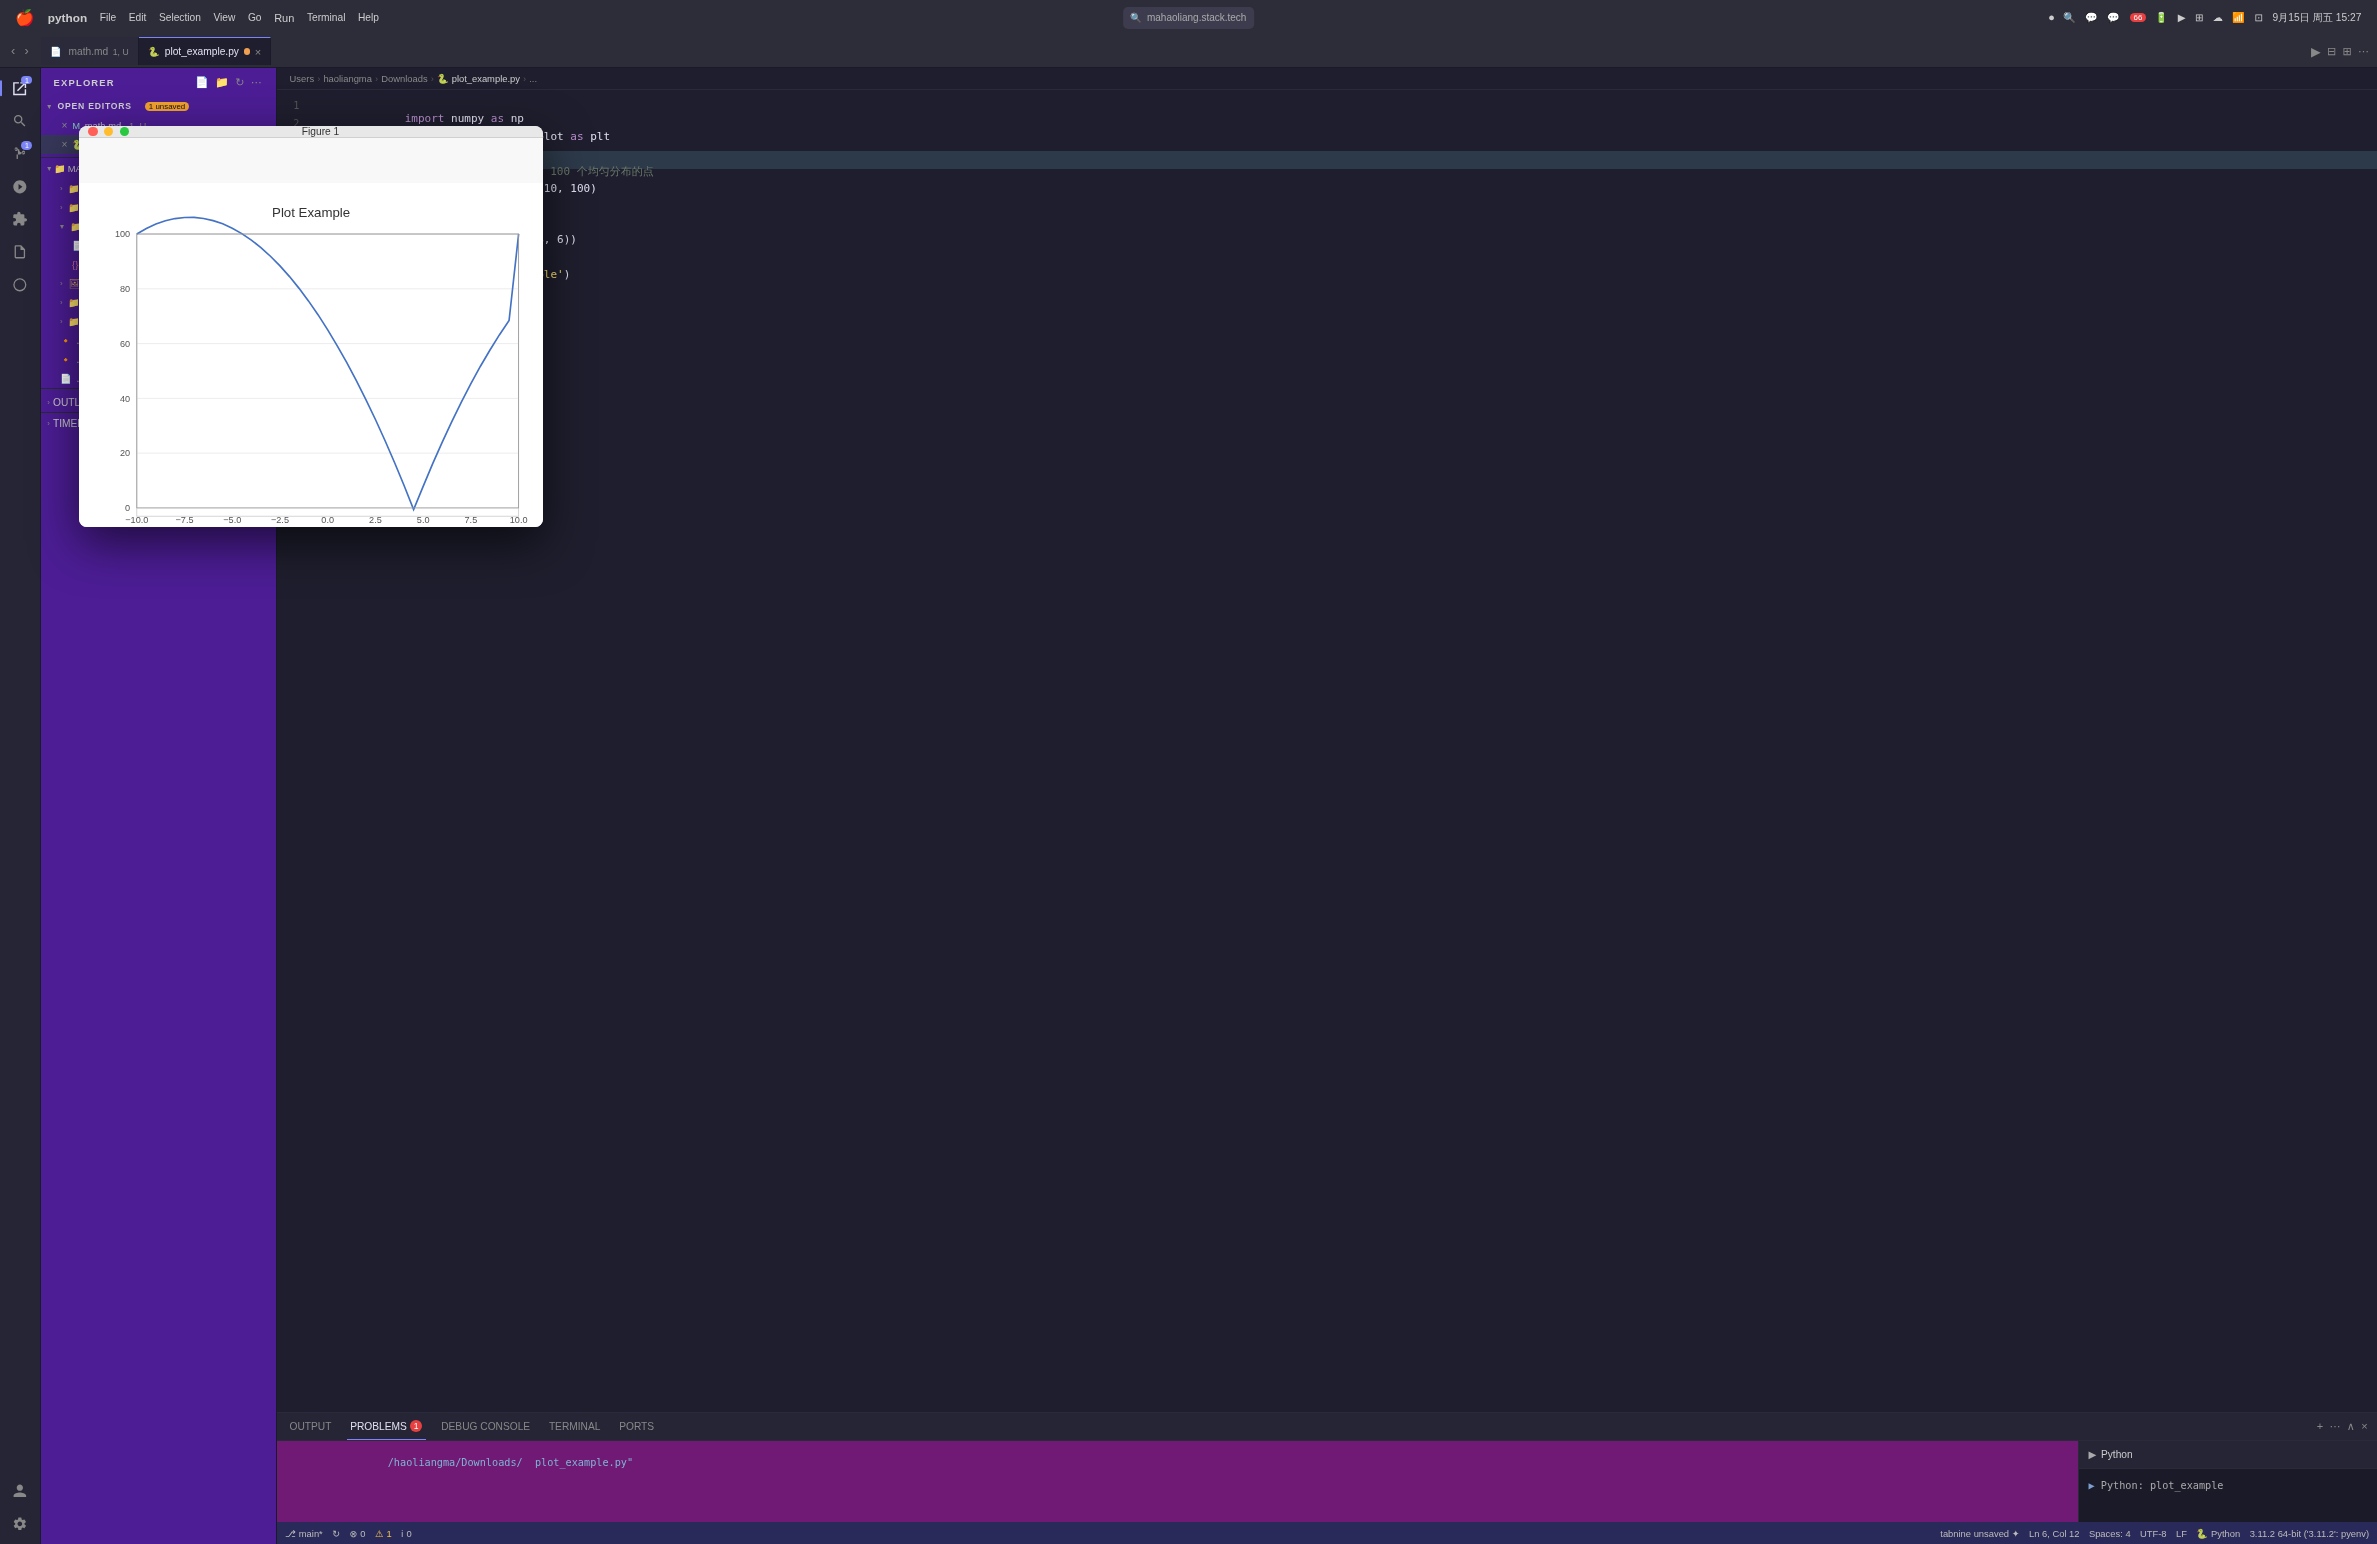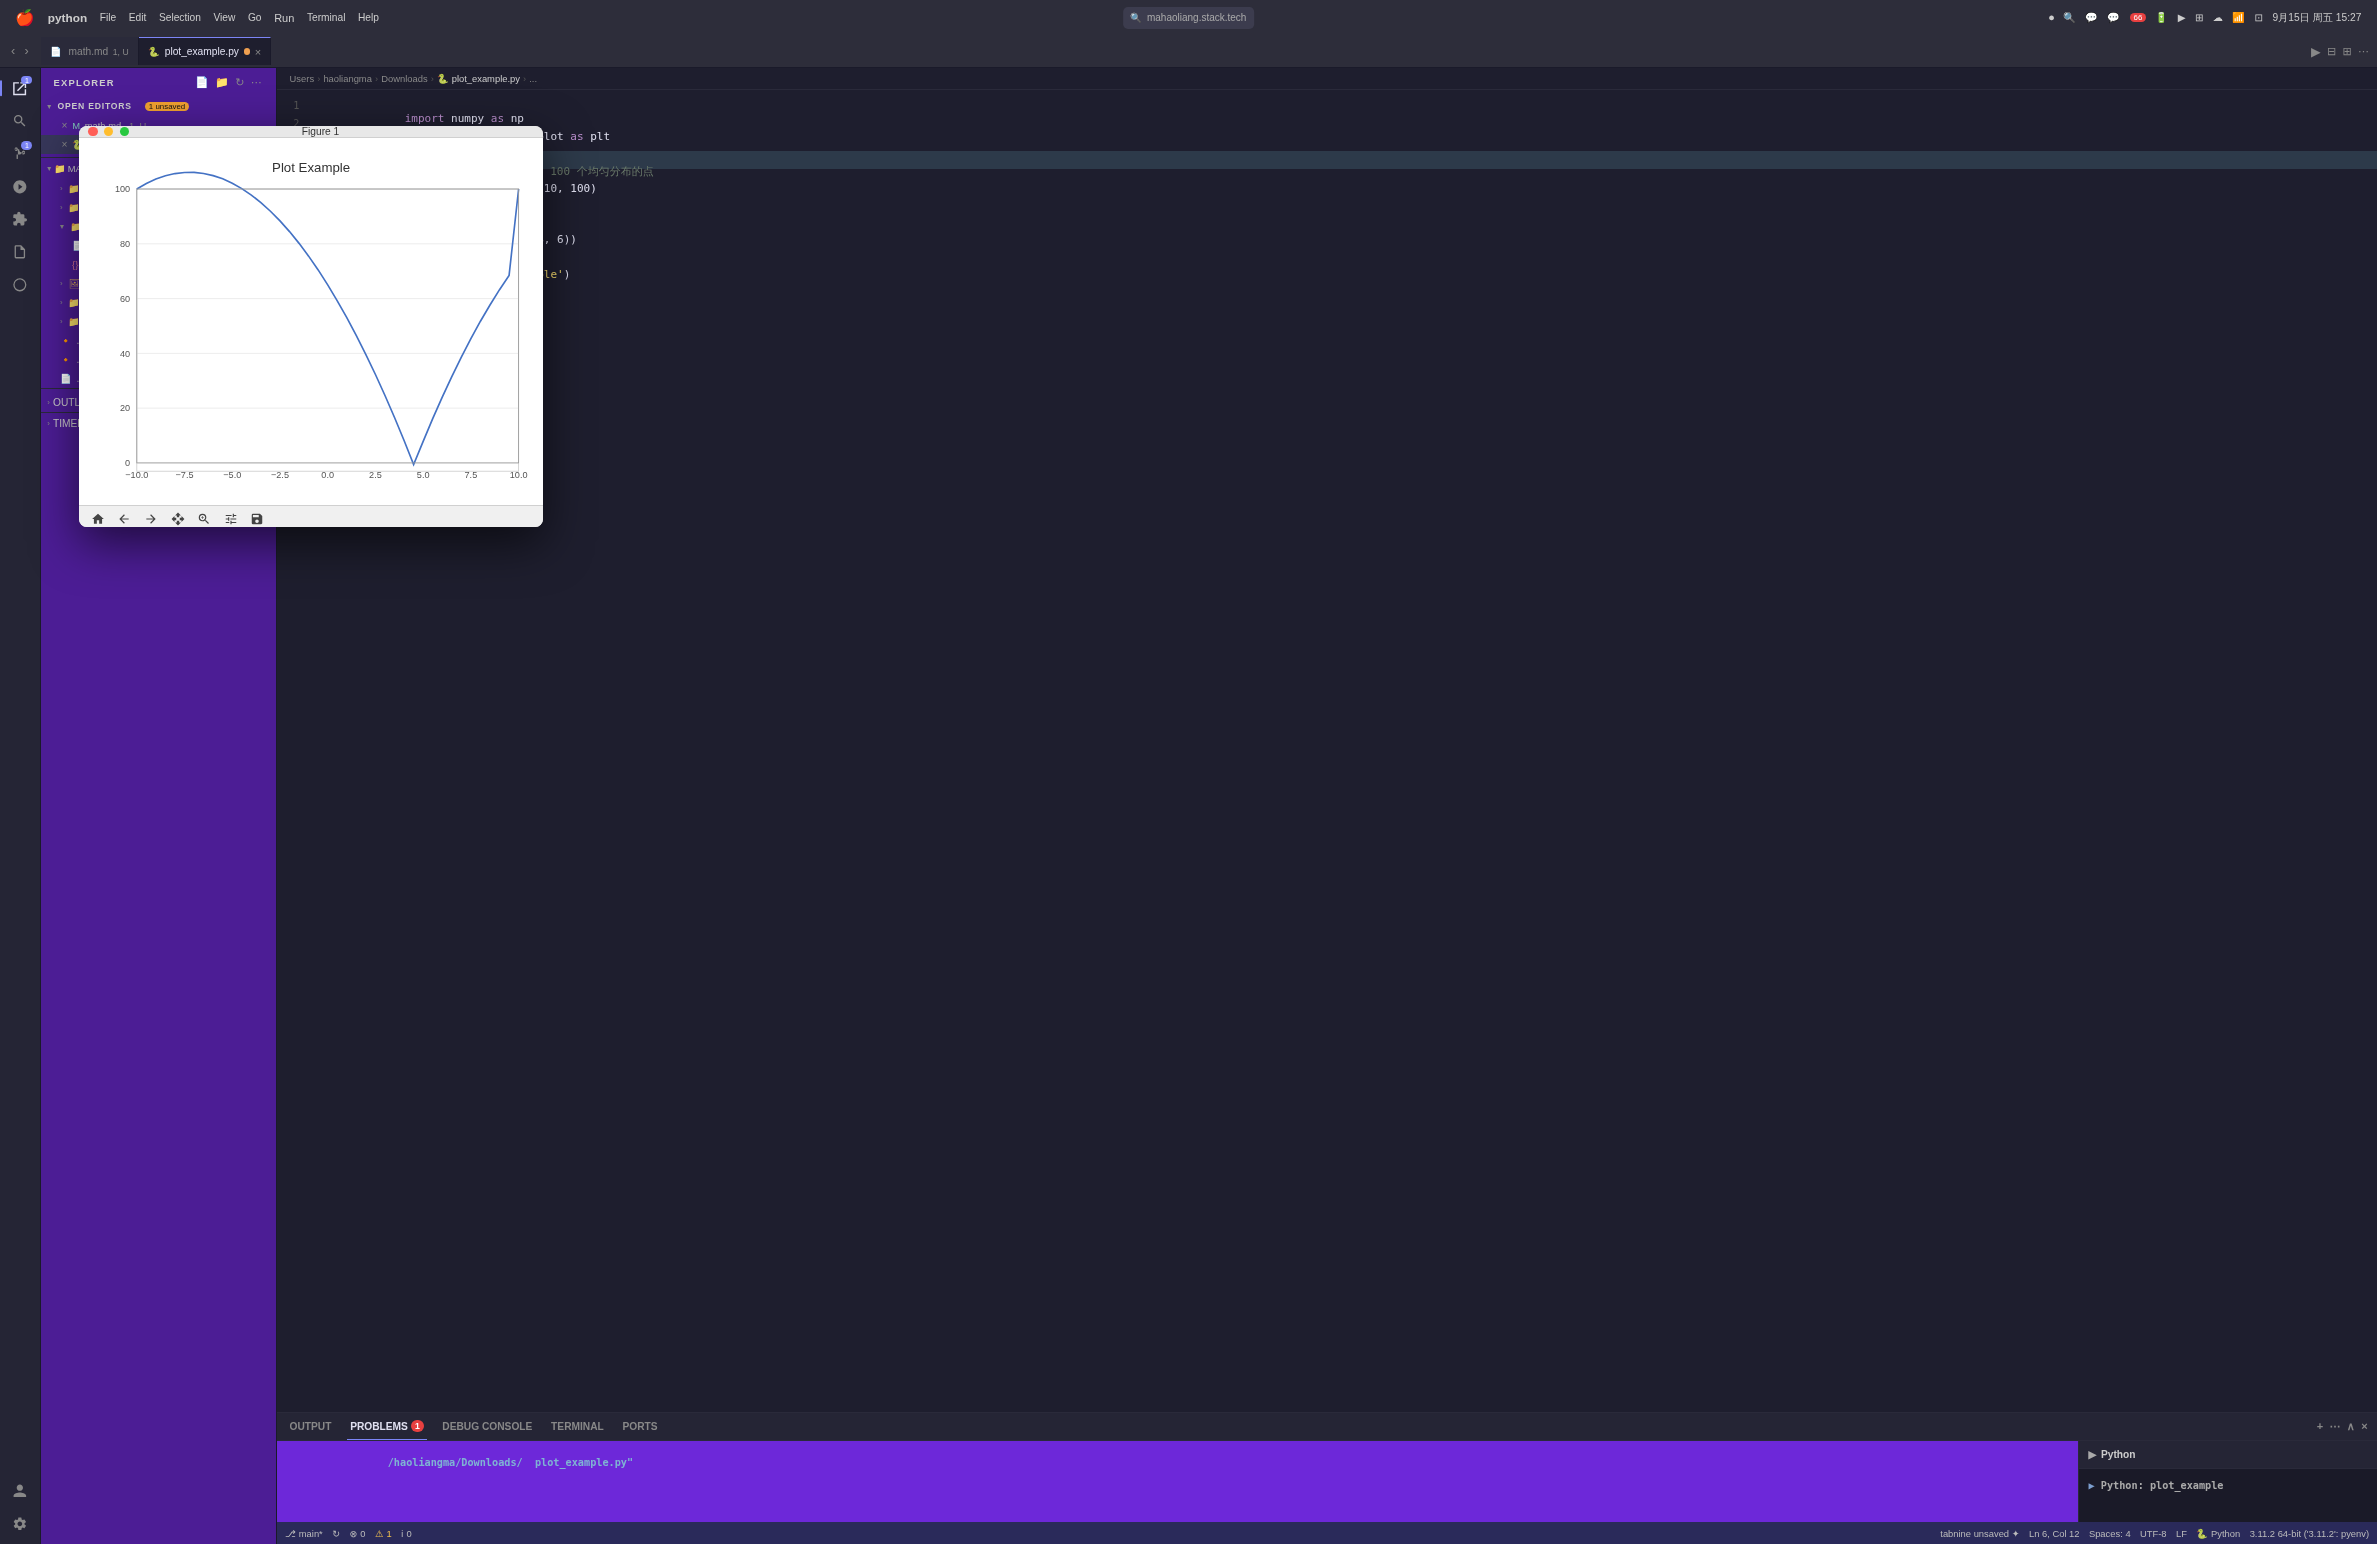--- a/index.html
+++ b/index.html
@@ -274,20 +274,21 @@
       left: 79px;
       width: 464px;
       height: 401px;
       background: #f8f8f8;
       border-radius: 7.9px;
       box-shadow: 0 15.7px 47px rgba(0,0,0,0.6);
       display: flex;
       flex-direction: column;
       z-index: 200;
       overflow: hidden;
+      gap: 45px;
     }
     .mpl-titlebar {
       height: 23.6px;
       background: #e8e8e8;
       border-radius: 7.9px 7.9px 0 0;
       display: flex;
       align-items: center;
       padding: 0 9.4px;
       gap: 6.3px;
       border-bottom: 0.8px solid #d0d0d0;
@@ -338,25 +339,24 @@
 
     
     .plot-area {
       width: 100%;
       height: 100%;
     }
 
     
     .panel {
       height: 110px;
-      background: #6d28d9;
+      background: #701a75;
       border-top: 1.6px solid #2a2a3a;
       display: flex;
       flex-direction: column;
-      font-weight: bold;
     }
     .panel-header {
       height: 28px;
       background: #252535;
       display: flex;
       align-items: center;
       padding: 0 9.4px;
       gap: 12.6px;
       border-bottom: 0.8px solid #2a2a3a;
     }

